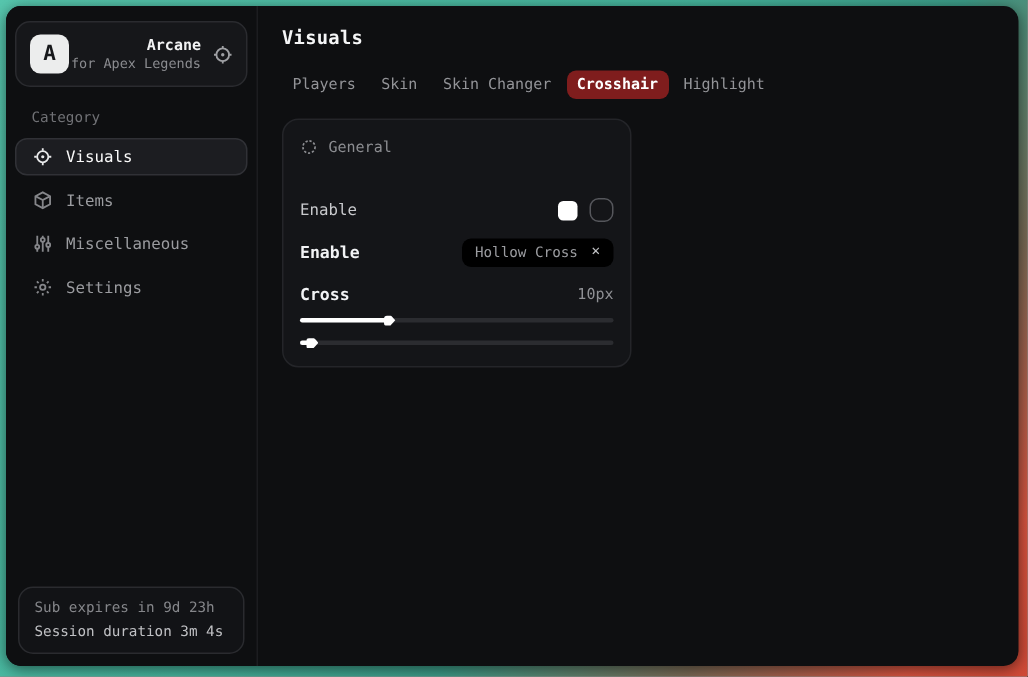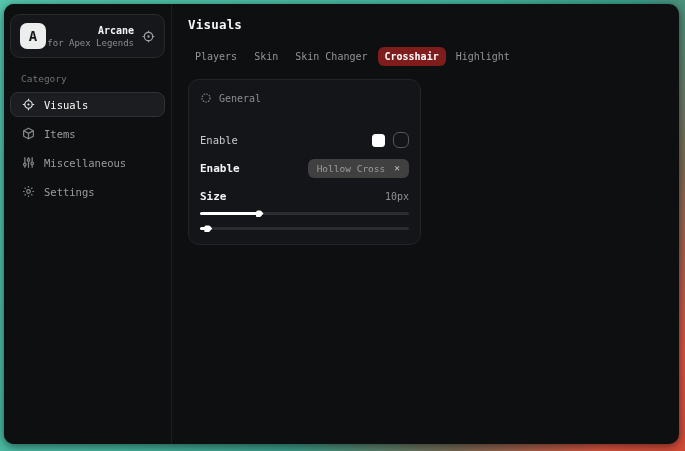--- a/index.html
+++ b/index.html
@@ -84,21 +84,21 @@
   .row { display: flex; align-items: center; justify-content: space-between; }
   .row-enable { margin-top: 28px; }
   .enable-label { color: #c9cacd; font-size: 10.5px; }
   .enable-controls { display: flex; align-items: center; gap: 8px; }
   .checkbox { width: 13px; height: 13px; border-radius: 3.5px; background: #ffffff; cursor: pointer; }
   .keybind { width: 16px; height: 16px; border-radius: 6px; border: 1.5px solid #55565b; cursor: pointer; }
   .row-style { margin-top: 11px; }
   .bold-label { color: #f2f3f5; font-size: 11px; font-weight: bold; }
   .tag {
     display: flex; align-items: flex-start; gap: 9px;
-    background: #404040; border-radius: 6px;
+    background: #000000; border-radius: 6px;
     padding: 4px 9px; cursor: pointer;
   }
   .tag-text { color: #9b9ca0; font-size: 9.5px; }
   .tag-x { color: #c3c4c7; font-size: 9.5px; font-weight: bold; line-height: 1; }
   .slider-group { margin-top: 12px; }
   .slider-value { color: #8f9094; font-size: 10px; }
   .slider { position: relative; margin-top: 9px; height: 3px; background: #2b2c30; border-radius: 2px; cursor: pointer; }
   .slider .fill { position: absolute; left: 0; top: 0; height: 100%; background: #ffffff; border-radius: 2px; }
   .slider .thumb {
     position: absolute; top: 50%; transform: translateY(-50%);
@@ -167,20 +167,24 @@
         <span class="nicon">
           <svg width="13" height="13" viewBox="0 0 16 16" fill="none" stroke="currentColor" stroke-width="1.5">
             <circle cx="8" cy="8" r="2.2"></circle>
             <path d="M8 1.2v2M8 12.8v2M1.2 8h2M12.8 8h2M3.2 3.2l1.4 1.4M11.4 11.4l1.4 1.4M12.8 3.2l-1.4 1.4M4.6 11.4l-1.4 1.4"></path>
           </svg>
         </span>
         <span>Settings</span>
       </div>
     </div>
 
+    <div class="sub-card">
+      <div class="sub-line1">Sub expires in 9d 23h</div>
+      <div class="sub-line2">Session duration 3m 4s</div>
+    </div>
   </div>
 
   <div class="main">
     <div class="page-title">Visuals</div>
 
     <div class="tabs">
       <div class="tab">Players</div>
       <div class="tab">Skin</div>
       <div class="tab">Skin Changer</div>
       <div class="tab active">Crosshair</div>
@@ -208,21 +212,21 @@
       <div class="row row-style">
         <span class="bold-label">Enable</span>
         <span class="tag">
           <span class="tag-text">Hollow Cross</span>
           <span class="tag-x">✕</span>
         </span>
       </div>
 
       <div class="slider-group">
         <div class="row">
-          <span class="bold-label">Size</span>
+          <span class="bold-label">Cross</span>
           <span class="slider-value">10px</span>
         </div>
         <div class="slider">
           <div class="fill" style="width: 28%;"></div>
           <div class="thumb" style="left: calc(28% - 3px);"></div>
         </div>
       </div>
 
       <div class="slider-group">
         <div class="slider">

